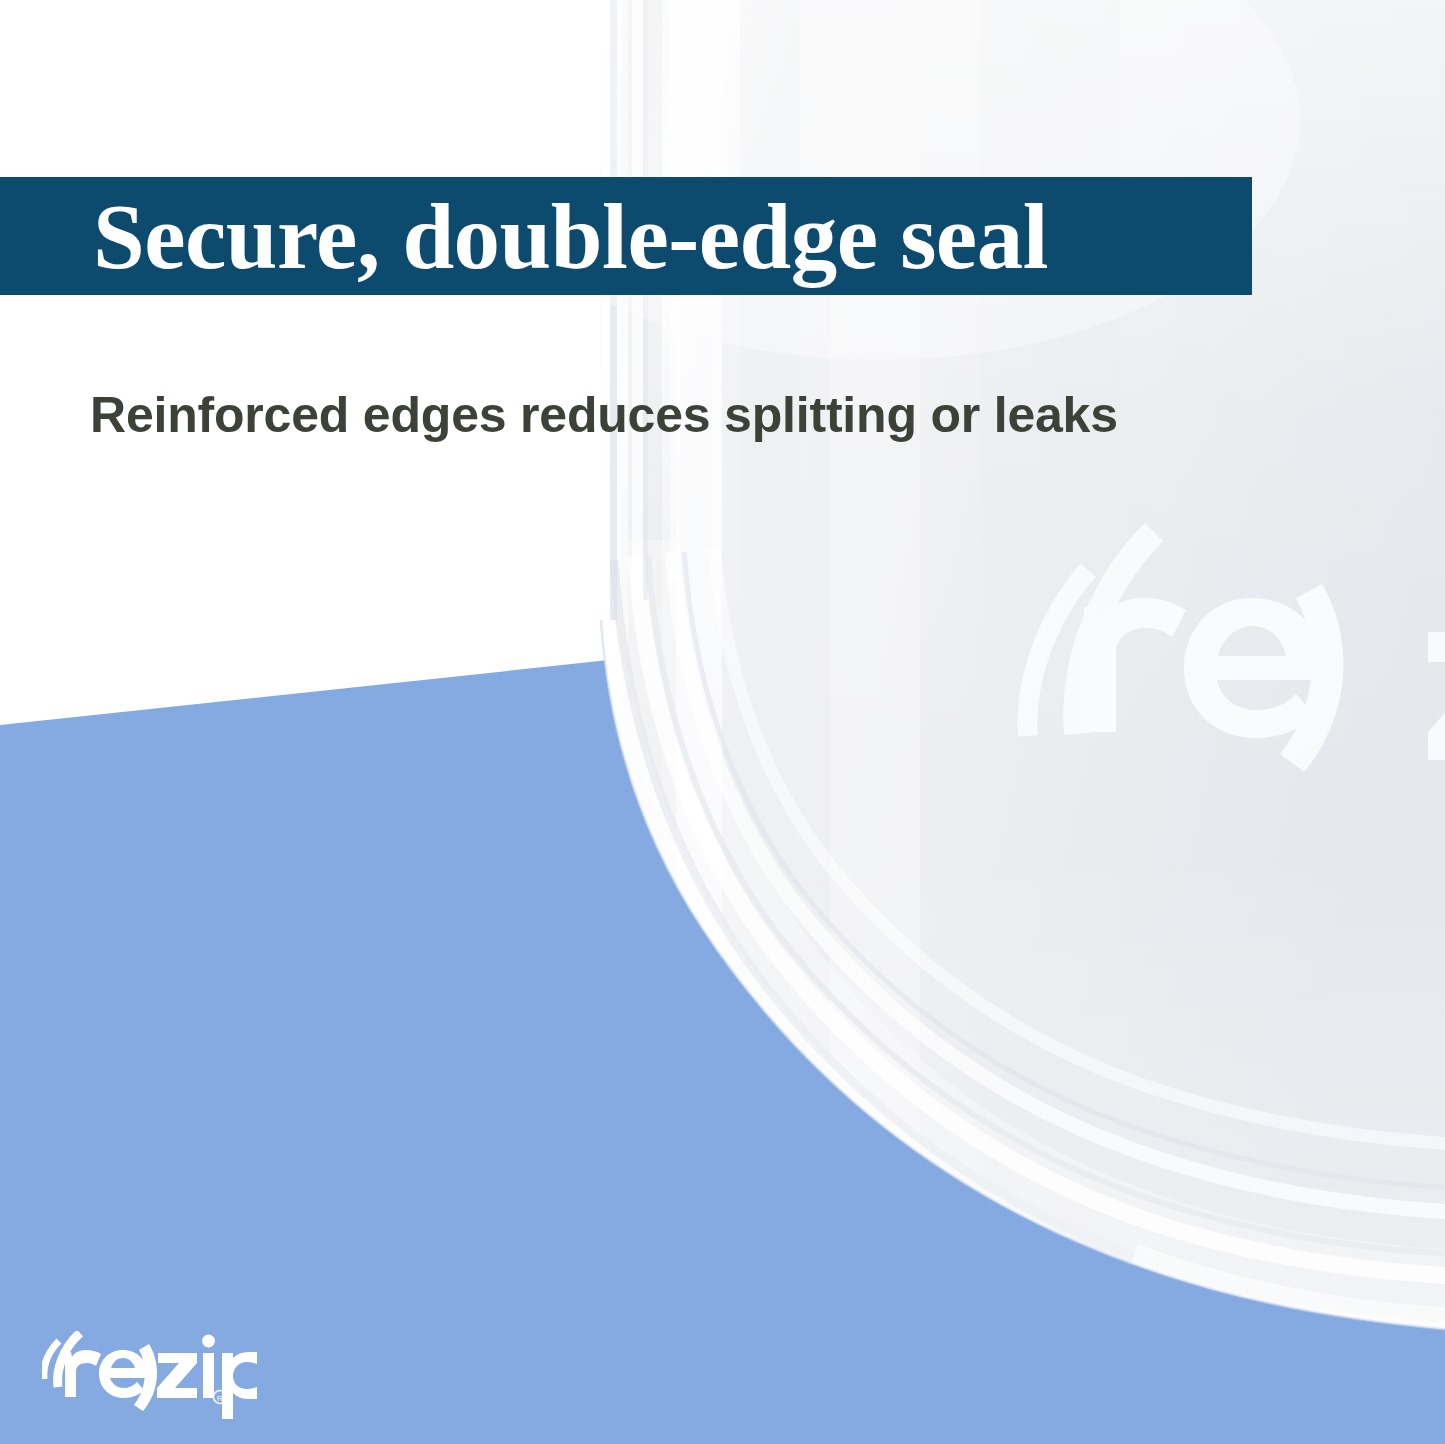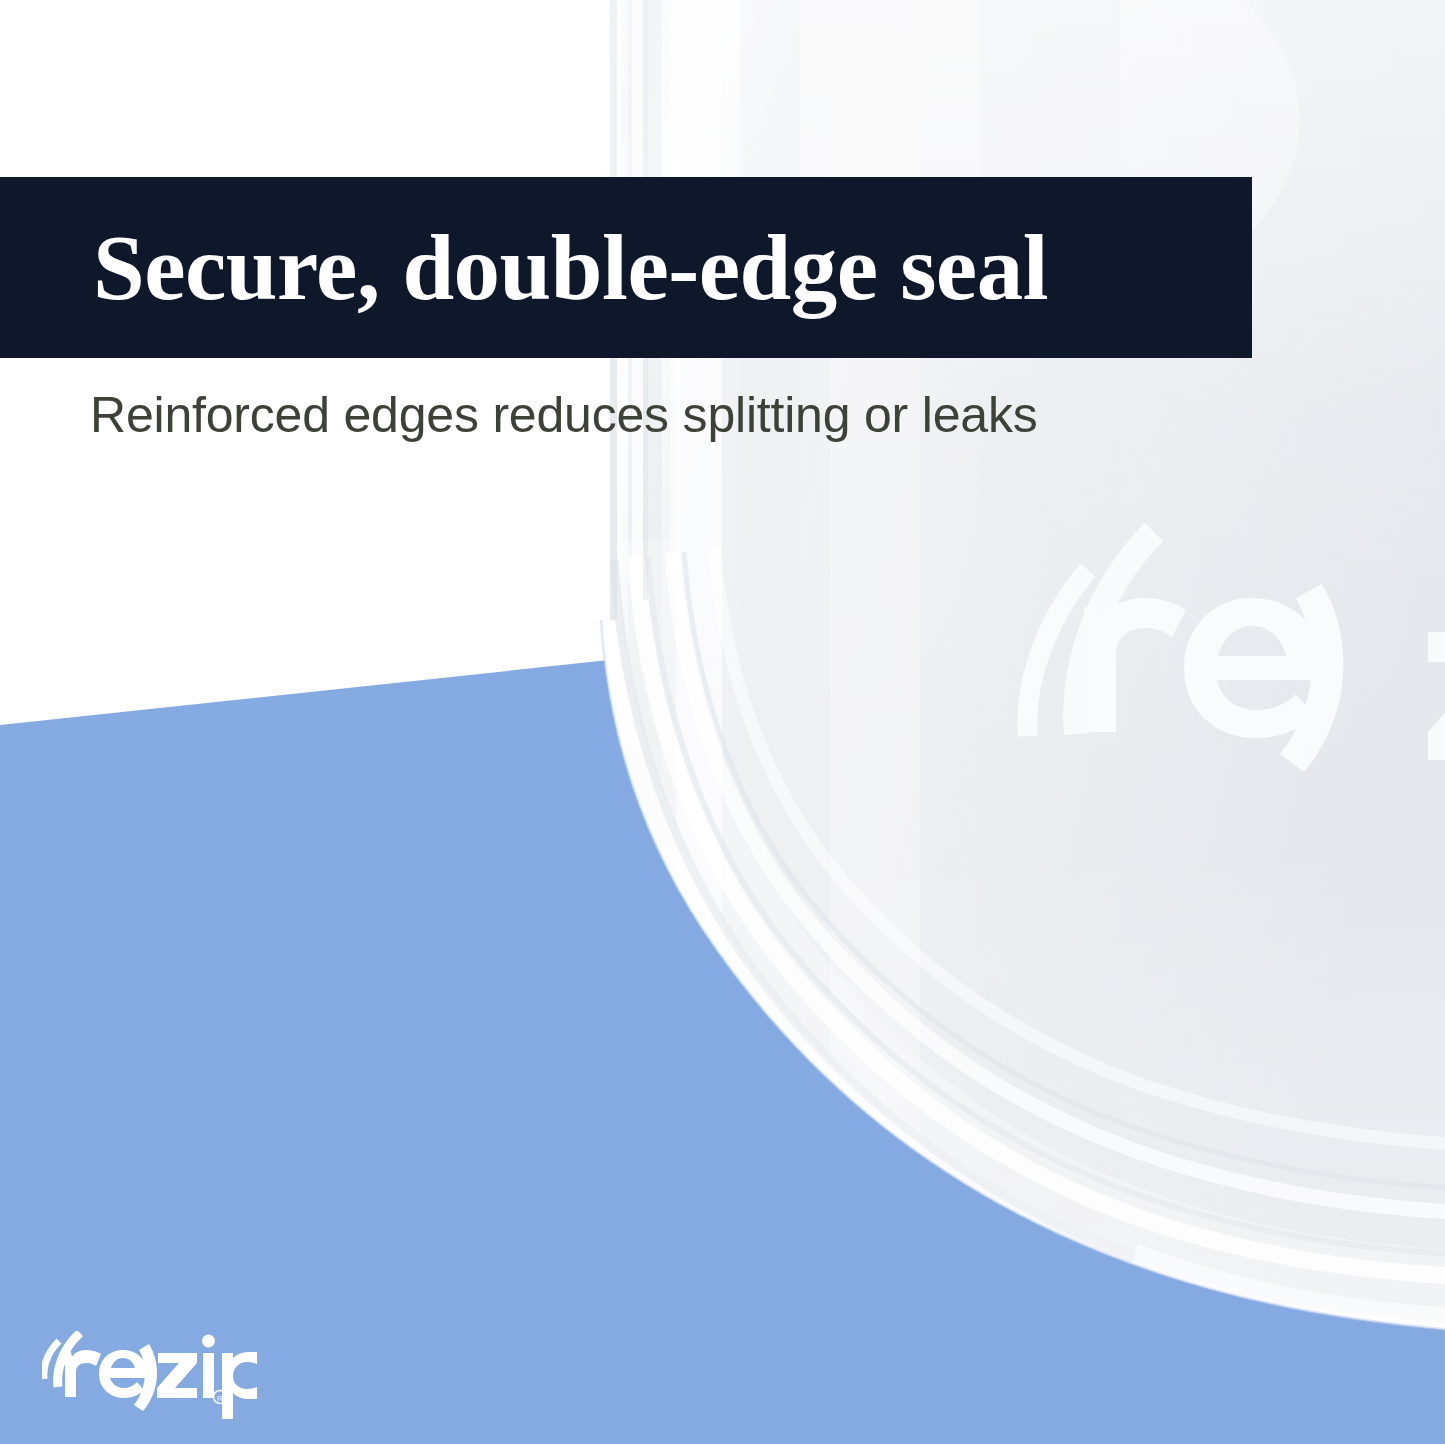--- a/index.html
+++ b/index.html
@@ -41,22 +41,22 @@
   .product {
     z-index: 3;
   }
 
   
   .headline-banner {
     position: absolute;
     left: 0;
     top: 177px;
     width: 1252px;
-    height: 181px;
-    background: #0f172a;
+    height: 118px;
+    background: #0c4a6e;
     z-index: 10;
     display: flex;
     align-items: center;
   }
   .headline-text {
     color: #ffffff;
     font-family: "Liberation Serif", "DejaVu Serif", serif;
     font-weight: bold;
     font-size: 93px;
     line-height: 1;
@@ -70,21 +70,21 @@
   .body-copy {
     position: absolute;
     left: 90px;
     top: 376px;
     z-index: 11;
     width: 1100px;
   }
   .body-line {
     color: #3C4237;
     font-family: "Liberation Sans", sans-serif;
-    font-weight: 400;
+    font-weight: 700;
     font-size: 50px;
     line-height: 79px;
     letter-spacing: -0.2px;
     white-space: nowrap;
   }
 
   
   .brand-logo {
     position: absolute;
     left: 42px;

